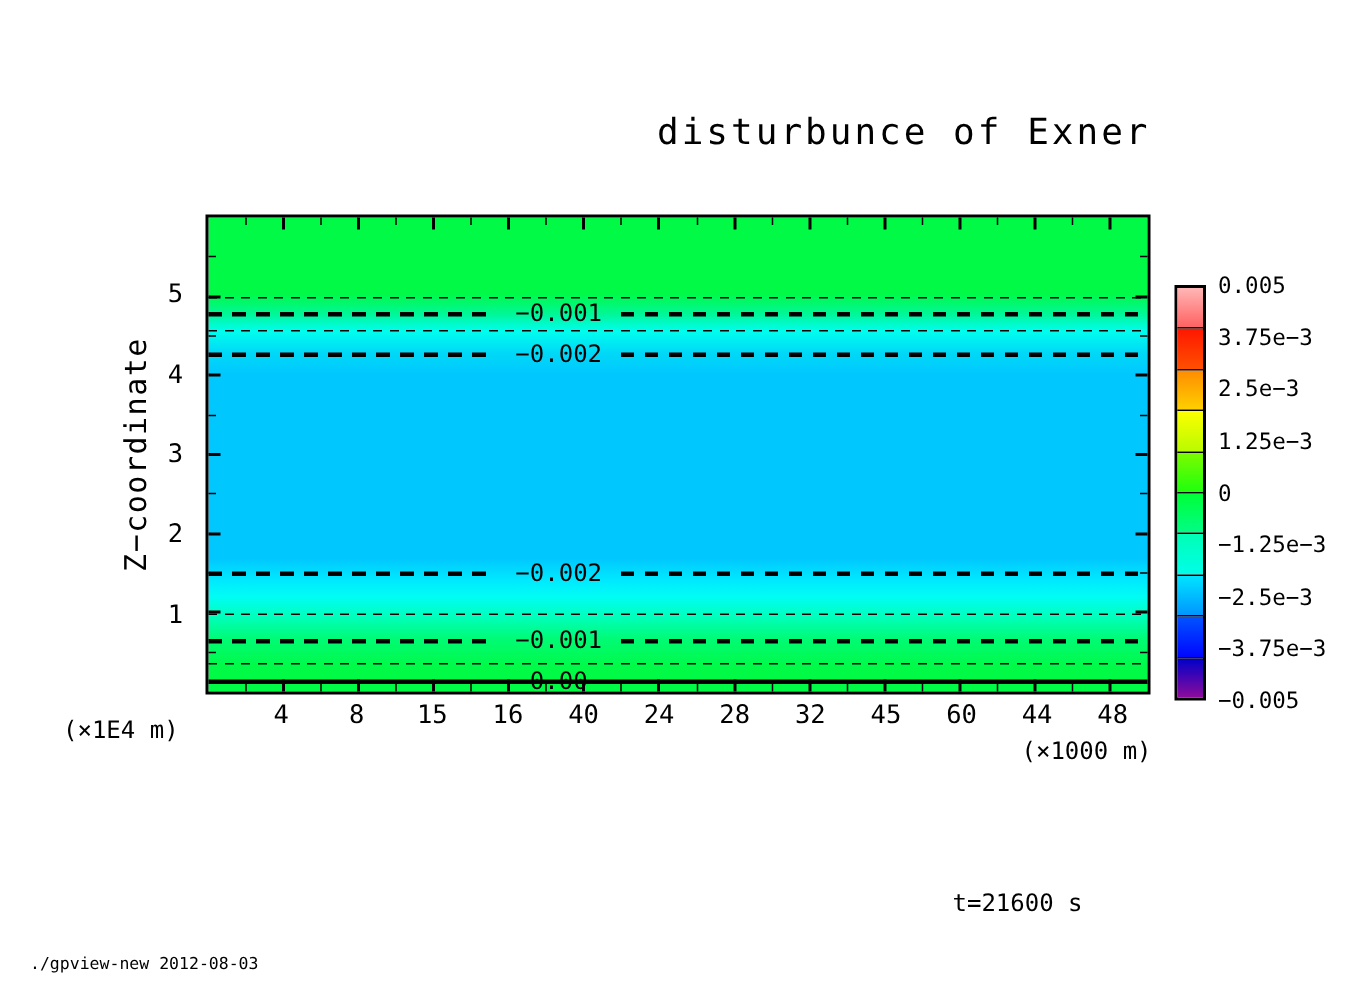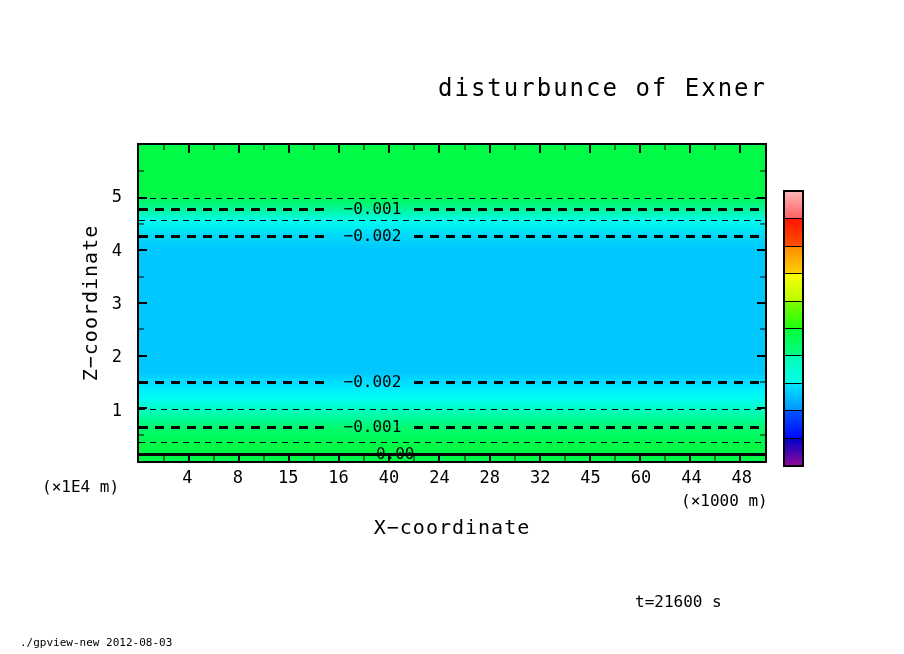--- a/index.html
+++ b/index.html
@@ -136,21 +136,21 @@
         <div class="clabel" style="left: 37.3%; top: calc(28.5% + 1px);">−0.002</div>
         <div class="contour dash-thick" style="top: 74.6667%; right: auto; width: calc(37.3% - 42px);"></div>
         <div class="contour dash-thick" style="top: 74.6667%; left: calc(37.3% + 42px);"></div>
         <div class="clabel" style="left: 37.3%; top: calc(74.6667% + 1px);">−0.002</div>
         <div class="contour dash-thin" style="top: 83.5%;"></div>
         <div class="contour dash-thick" style="top: 89%; right: auto; width: calc(37.3% - 42px);"></div>
         <div class="contour dash-thick" style="top: 89%; left: calc(37.3% + 42px);"></div>
         <div class="clabel" style="left: 37.3%; top: calc(89% + 1px);">−0.001</div>
         <div class="contour dash-thin" style="top: 94%;"></div>
         <div class="contour solid-line" style="top: 97.5%;"></div>
-        <div class="clabel" style="left: 37.3%; top: calc(97.5% + 1px); text-align: right;">0.00</div>
+        <div class="clabel" style="left: 37.3%; top: calc(97.5% + 1px);">0.00</div>
       </div>
   </div>
 
   <div id="xticklabels" class="abs">
       <span style="left: 8%;">4</span>
       <span style="left: 16%;">8</span>
       <span style="left: 24%;">15</span>
       <span style="left: 32%;">16</span>
       <span style="left: 40%;">40</span>
       <span style="left: 48%;">24</span>
@@ -158,32 +158,42 @@
       <span style="left: 64%;">32</span>
       <span style="left: 72%;">45</span>
       <span style="left: 80%;">60</span>
       <span style="left: 88%;">44</span>
       <span style="left: 96%;">48</span>
     </div>
 
   <div id="yunit" class="abs">(×1E4 m)</div>
   <div id="xunit" class="abs">(×1000 m)</div>
 
-  <div id="xlab" class="abs">X−coordinate</div>
 
 
   <div id="timelab" class="abs">t=21600 s</div>
 
   <div id="colorbar" class="abs">
       <div class="seg" style="background: linear-gradient(rgb(255, 182, 182), rgb(255, 98, 98));"></div>
       <div class="seg" style="background: linear-gradient(rgb(255, 22, 0), rgb(255, 80, 0));"></div>
       <div class="seg" style="background: linear-gradient(rgb(255, 140, 0), rgb(255, 208, 0));"></div>
       <div class="seg" style="background: linear-gradient(rgb(253, 255, 0), rgb(185, 251, 0));"></div>
       <div class="seg" style="background: linear-gradient(rgb(124, 251, 0), rgb(30, 255, 14));"></div>
       <div class="seg" style="background: linear-gradient(rgb(0, 255, 55), rgb(0, 253, 134));"></div>
       <div class="seg" style="background: linear-gradient(rgb(0, 255, 181), rgb(0, 254, 234));"></div>
       <div class="seg" style="background: linear-gradient(rgb(0, 228, 255), rgb(0, 150, 255));"></div>
       <div class="seg" style="background: linear-gradient(rgb(0, 84, 255), rgb(0, 6, 255));"></div>
       <div class="seg" style="background: linear-gradient(rgb(0, 0, 200), rgb(141, 11, 155));"></div>
     </div>
+  <div id="cbarlabels" class="abs">
+      <span style="top: -9px;">0.005</span>
+      <span style="top: 25.625px;">3.75e−3</span>
+      <span style="top: 60.25px;">2.5e−3</span>
+      <span style="top: 94.875px;">1.25e−3</span>
+      <span style="top: 129.5px;">0</span>
+      <span style="top: 164.125px;">−1.25e−3</span>
+      <span style="top: 198.75px;">−2.5e−3</span>
+      <span style="top: 233.375px;">−3.75e−3</span>
+      <span style="top: 268px;">−0.005</span>
+    </div>
 
   <div id="footer-left" class="abs">./gpview-new  2012-08-03</div>
 </div>
 
 </body></html>

